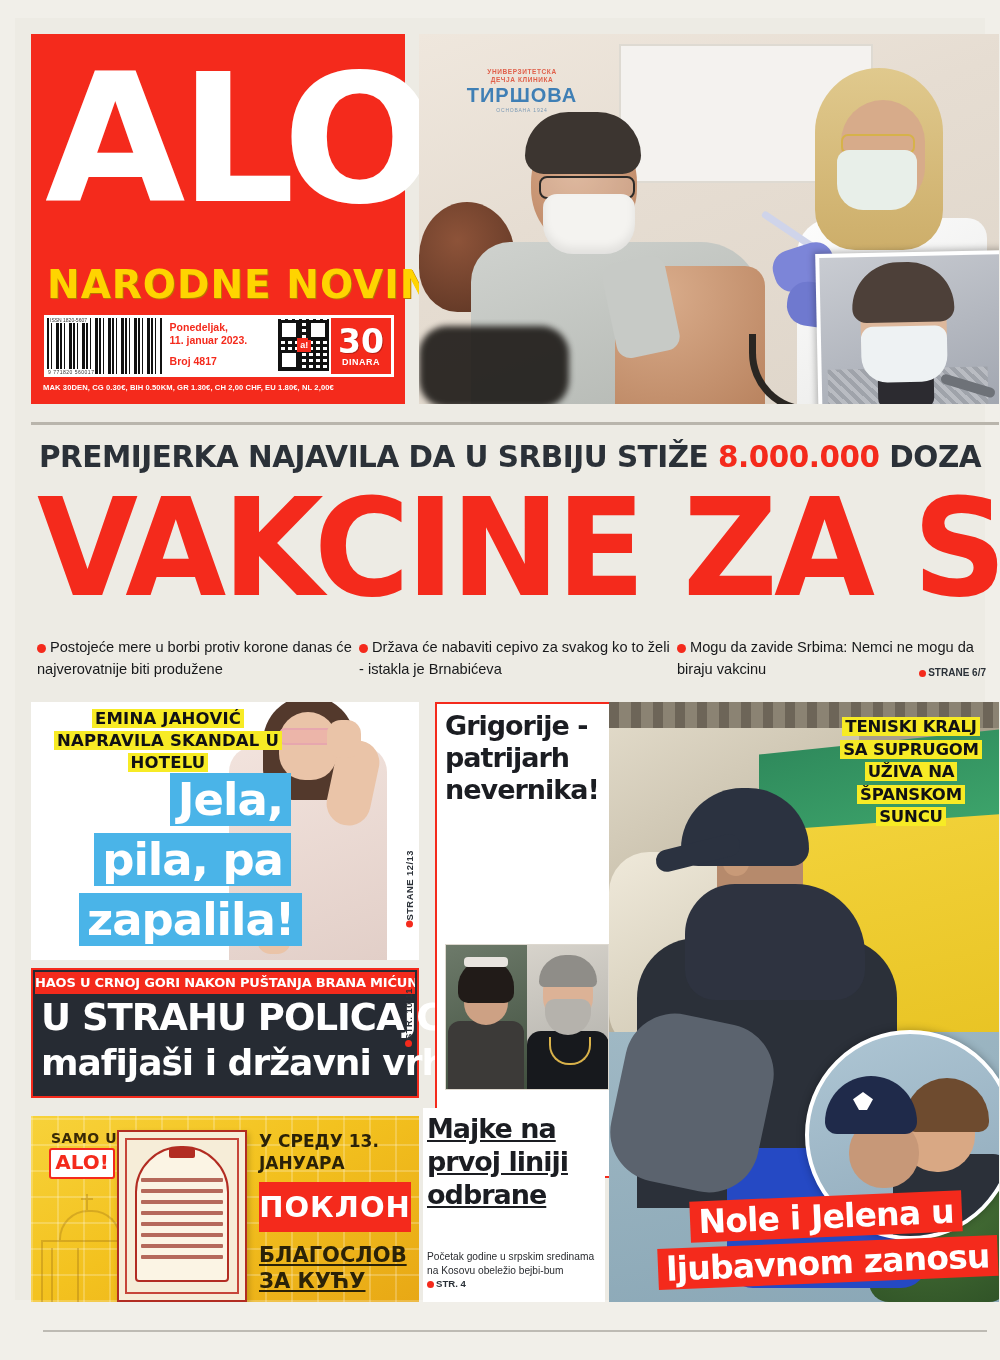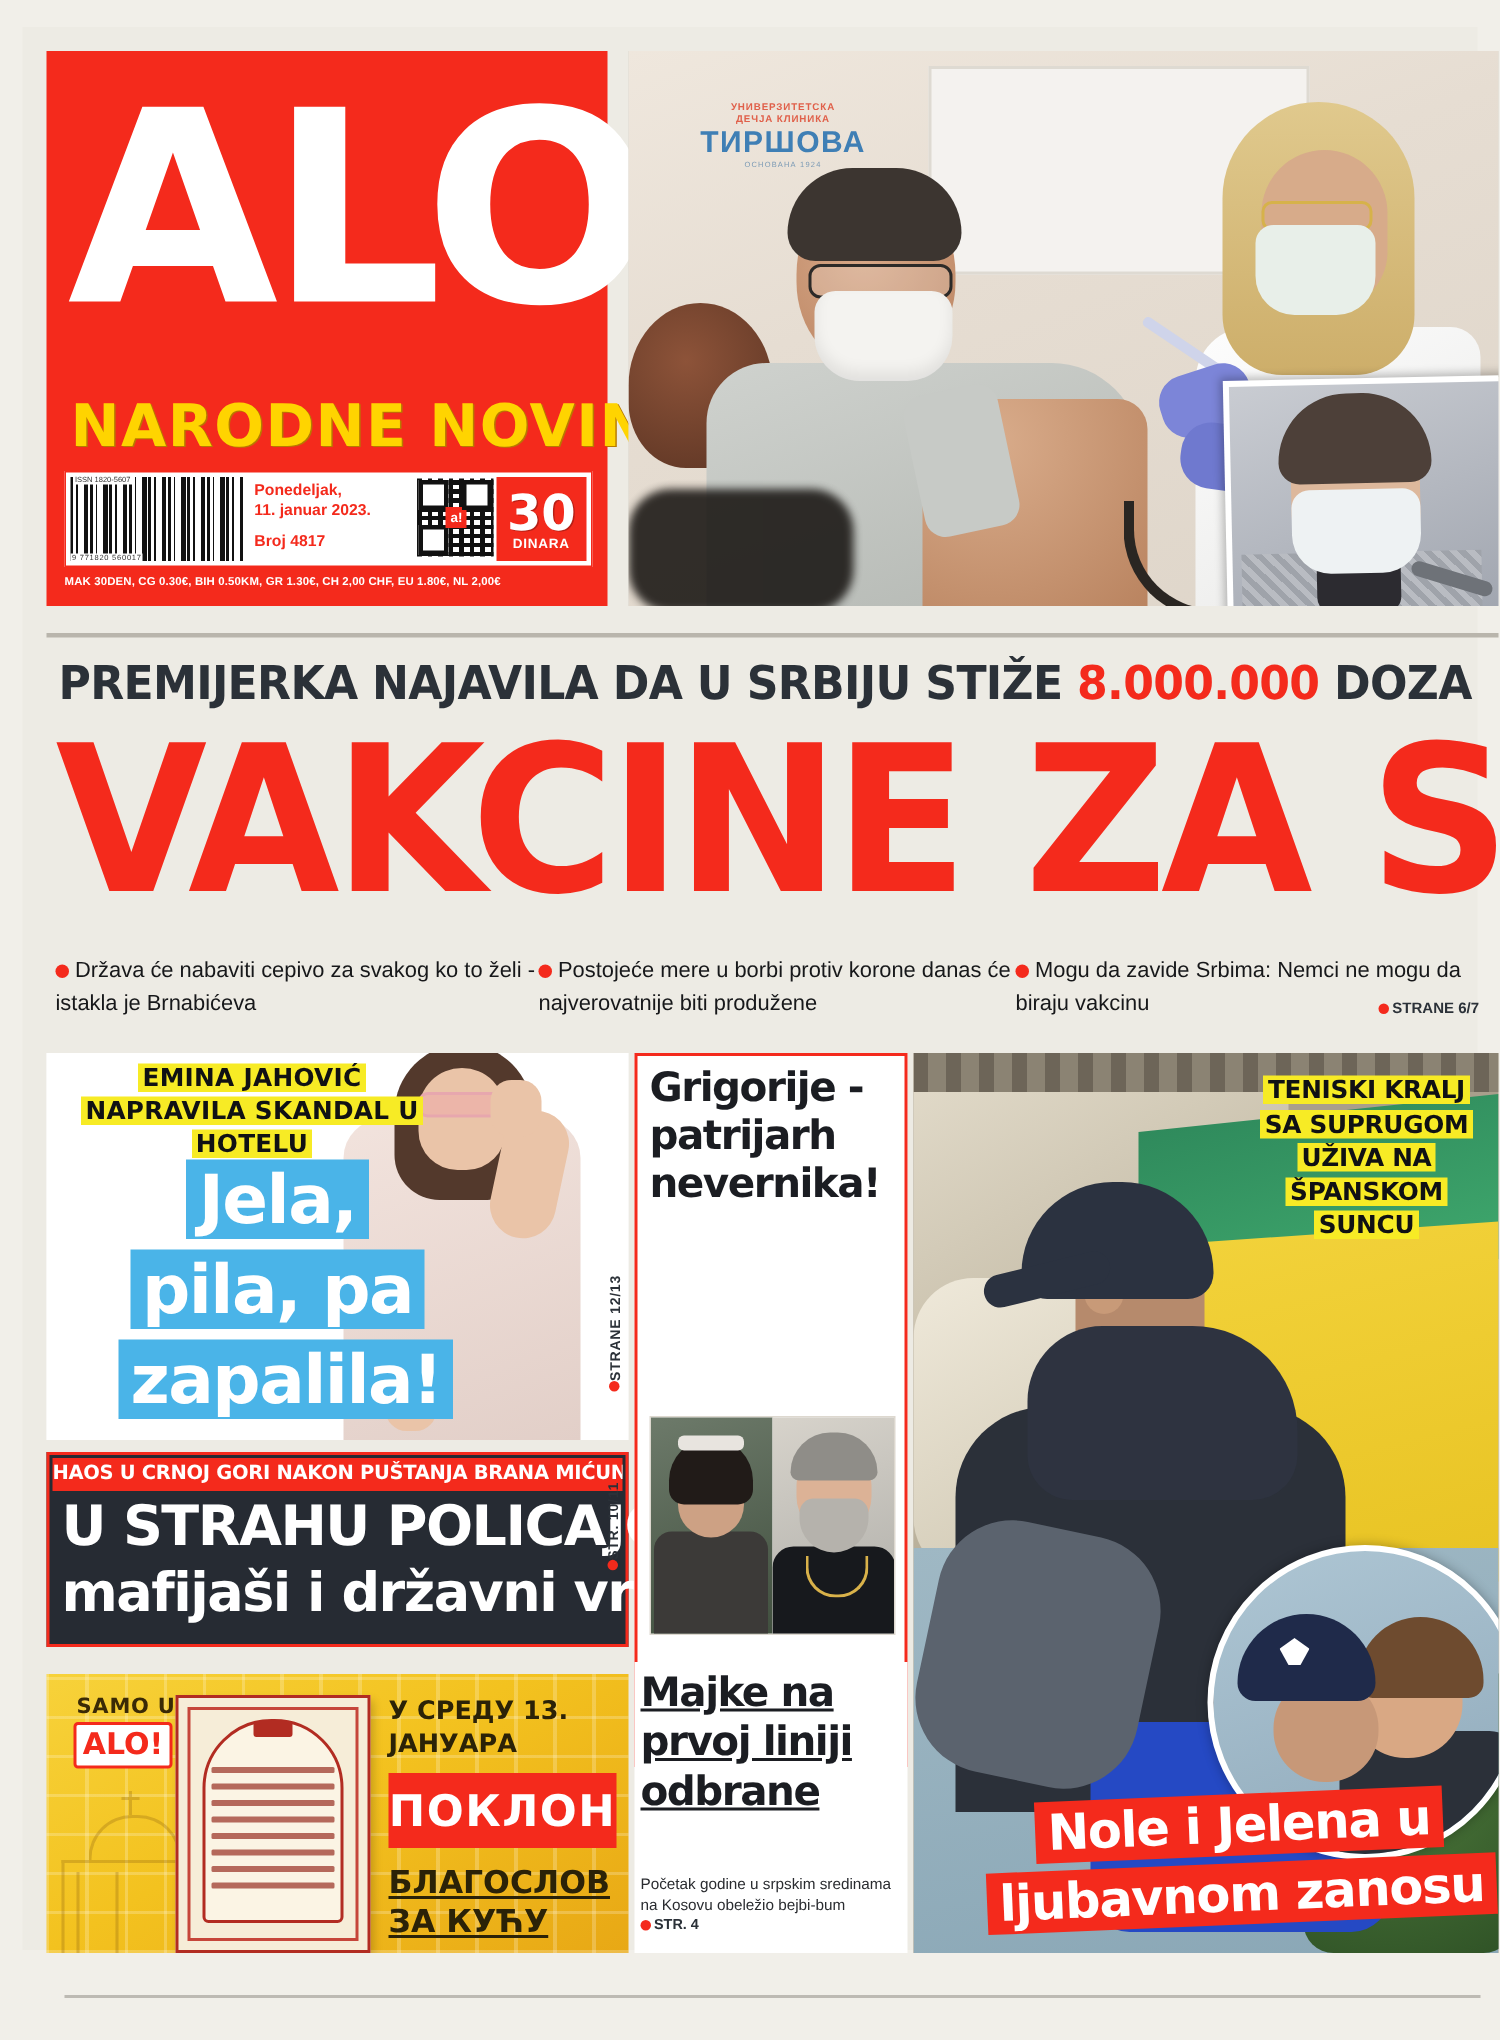--- a/index.html
+++ b/index.html
@@ -215,21 +215,21 @@
   .j-hand2{position:absolute;left:226px;top:208px;width:34px;height:44px;border-radius:14px;background:#eac4a8;}
   .yellowtag{
     position:absolute;left:12px;top:6px;width:250px;
     font-family:"DejaVu Sans",sans-serif;font-weight:bold;font-size:16.5px;line-height:22px;
     color:#101114;text-align:center;letter-spacing:.2px;
   }
   .yellowtag span{background:#f7eb25;padding:0 3px;box-decoration-break:clone;-webkit-box-decoration-break:clone;}
   .bluehead{
     position:absolute;left:48px;top:68px;width:212px;
     font-family:"DejaVu Sans",sans-serif;font-weight:bold;font-size:45px;line-height:60px;
-    color:#ffffff;text-align:center;letter-spacing:-1px;
+    color:#ffffff;text-align:right;letter-spacing:-1px;
   }
   .bluehead span{background:#4ab4e8;padding:0 8px;box-decoration-break:clone;-webkit-box-decoration-break:clone;}
   .vtag{
     position:absolute;writing-mode:vertical-rl;transform:rotate(180deg);
     font-size:9.4px;font-weight:bold;color:#2b3138;letter-spacing:.5px;white-space:nowrap;
   }
   .vtag .vdot{display:inline-block;width:7px;height:7px;border-radius:50%;background:#f42a1c;}
 
   .policajci{position:absolute;left:0;top:266px;width:388px;height:130px;background:#262b33;
     border:2px solid #f42a1c;box-sizing:border-box;}
@@ -275,21 +275,21 @@
   .sreda{position:absolute;left:228px;top:14px;width:150px;
     font-family:"DejaVu Sans",sans-serif;font-weight:bold;font-size:17px;line-height:22px;color:#2b2207;}
   .poklon{position:absolute;left:228px;top:66px;width:152px;height:50px;background:#f42a1c;
     color:#ffffff;font-family:"DejaVu Sans",sans-serif;font-weight:bold;font-size:29px;line-height:50px;
     text-align:center;letter-spacing:1px;}
   .blagoslov{position:absolute;left:228px;top:126px;width:152px;
     font-family:"DejaVu Sans",sans-serif;font-weight:bold;font-size:21px;line-height:26px;color:#2b2207;text-decoration:underline;}
 
   
   .col-mid{position:absolute;left:408px;top:684px;width:182px;height:600px;}
-  .grigbox{position:absolute;left:0;top:0;width:182px;height:476px;background:#ffffff;
+  .grigbox{position:absolute;left:12px;top:0;width:182px;height:476px;background:#ffffff;
     border:2px solid #f42a1c;box-sizing:border-box;}
   .grig-h{position:absolute;left:8px;top:6px;right:6px;
     font-family:"DejaVu Sans",sans-serif;font-weight:bold;font-size:27px;line-height:32px;
     color:#1b1d22;letter-spacing:-1px;}
   .grig-t{position:absolute;left:8px;top:140px;right:8px;font-size:10.2px;line-height:13.6px;color:#2a2c30;}
   .grig-ref{font-weight:bold;font-size:9.6px;color:#2b3138;white-space:nowrap;}
   .grig-ref .dot{width:7px;height:7px;margin-right:2px;}
   .grig-ph{position:absolute;left:8px;top:240px;width:162px;height:144px;background:#ffffff;
     border:1px solid #ddd8cf;display:flex;}
   .gp-a{position:relative;width:50%;background:linear-gradient(160deg,#6d7a6a,#41503f);overflow:hidden;}
@@ -451,24 +451,24 @@
 
   <div class="hr-top"></div>
 
   <div class="kicker">
     <span>PREMIJERKA NAJAVILA DA U SRBIJU STIŽE </span><span class="num">8.000.000</span><span> DOZA</span>
   </div>
   <div class="bighead">VAKCINE ZA SVE!</div>
 
   <div class="bullets">
     <div class="bul">
+      <span class="dot"></span><span>Postojeće mere u borbi protiv korone danas će najverovatnije biti produžene</span>
+    </div>
+    <div class="bul">
       <span class="dot"></span><span>Država će nabaviti cepivo za svakog ko to želi - istakla je Brnabićeva</span>
-    </div>
-    <div class="bul">
-      <span class="dot"></span><span>Postojeće mere u borbi protiv korone danas će najverovatnije biti produžene</span>
     </div>
     <div class="bul">
       <span class="dot"></span><span>Mogu da zavide Srbima: Nemci ne mogu da biraju vakcinu</span>
       <span class="pagesref"><span class="dot"></span><span>STRANE 6/7</span></span>
     </div>
   </div>
 
   <div class="col-left">
 
     <div class="jahovic">

